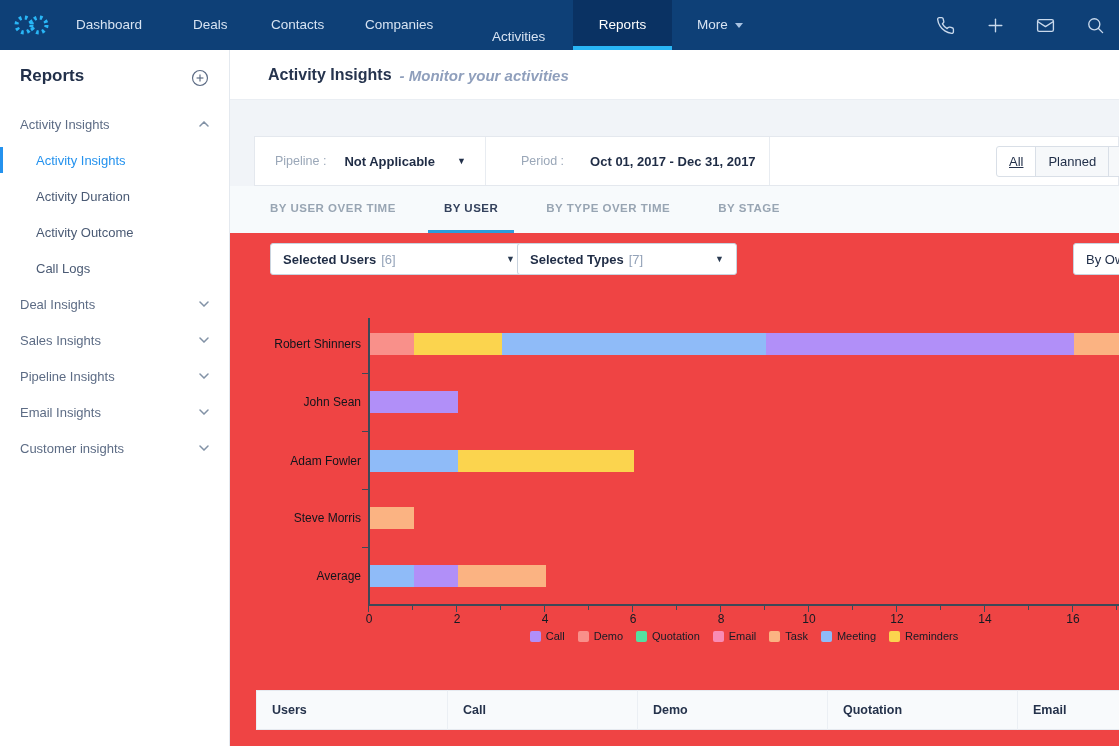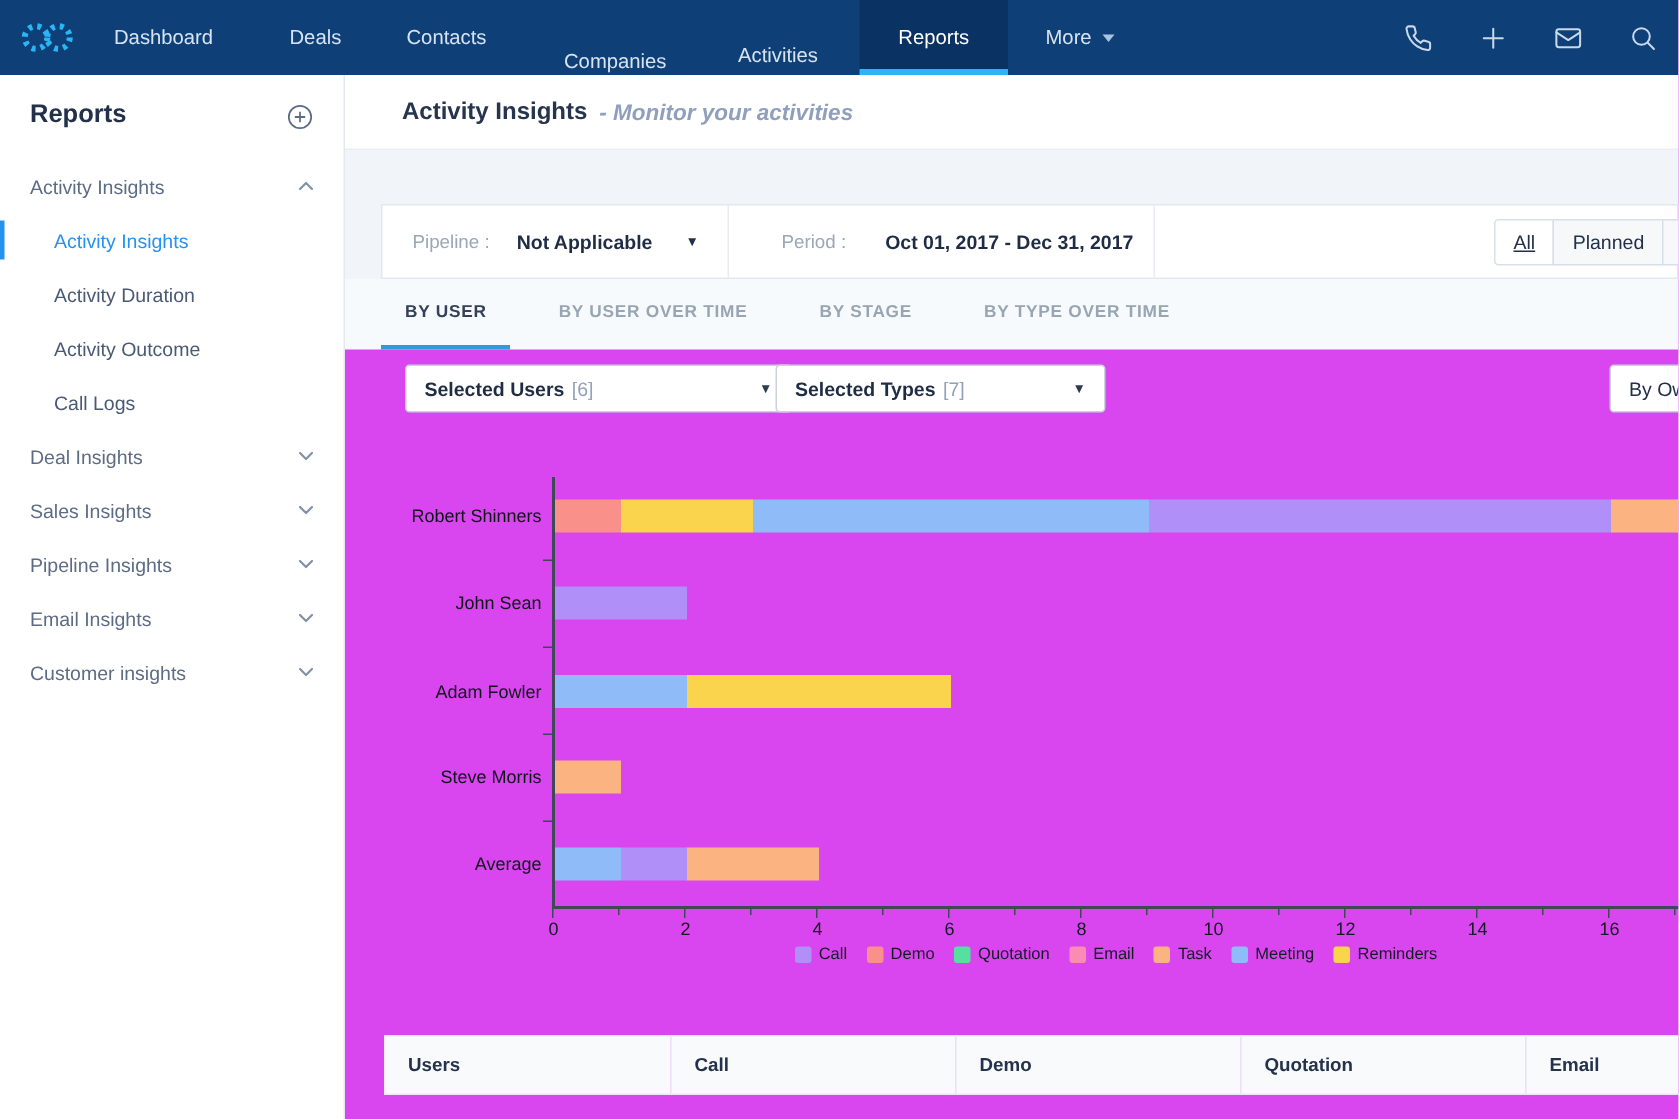--- a/index.html
+++ b/index.html
@@ -1,16 +1,16 @@
 <!DOCTYPE html>
 <html><head>
 <meta charset="utf-8">
 <style>
   html,body{margin:0;padding:0;background:#fff;}
-  #app{position:relative;width:1119px;height:746px;overflow:hidden;background:#d946ef;
+  #app{position:relative;width:1119px;height:746px;overflow:hidden;background:#ef4444;
        font-family:"Liberation Sans","DejaVu Sans",sans-serif;-webkit-font-smoothing:antialiased;}
 
   
   .topnav{position:absolute;left:0;top:0;width:1119px;height:50px;background:#0E4077;}
   .nav-item{position:absolute;top:0;height:50px;line-height:50px;color:#D7E3F2;font-size:13.5px;cursor:pointer;white-space:nowrap;}
   .nav-item.active-box{background:#0A3263;text-align:center;color:#FFFFFF;}
   .nav-underline{position:absolute;bottom:0;left:0;width:100%;height:4px;background:#29B6F6;}
   .nav-caret{display:inline-block;margin-left:7px;width:0;height:0;border-left:4px solid transparent;border-right:4px solid transparent;border-top:5px solid #A9C3E2;vertical-align:middle;}
   .nav-icons{position:absolute;right:14px;top:0;height:50px;display:flex;align-items:center;gap:31px;}
   .nav-icon{display:flex;cursor:pointer;}
@@ -89,21 +89,21 @@
     <span class="logo">
       <svg width="40" height="24" viewBox="0 0 40 24">
         <circle cx="11" cy="12" r="7.5" fill="none" stroke="#29B6F6" stroke-width="4" stroke-dasharray="2.6 3.4"></circle>
         <circle cx="26" cy="12" r="7.5" fill="none" stroke="#29B6F6" stroke-width="4" stroke-dasharray="2.6 3.4"></circle>
       </svg>
     </span>
     <div id="nav-items">
         <div class="nav-item" style="left: 76px;"><span>Dashboard</span></div>
         <div class="nav-item" style="left: 193px; text-align: right;"><span>Deals</span></div>
         <div class="nav-item" style="left: 271px;"><span>Contacts</span></div>
-        <div class="nav-item" style="left: 376px; margin-top: 16px;"><span>Companies</span></div>
+        <div class="nav-item" style="left: 365px;"><span>Companies</span></div>
         <div class="nav-item" style="left: 492px; margin-top: 12px;"><span>Activities</span></div>
         <div class="nav-item active-box" style="left: 573px; width: 99px;"><span>Reports</span><div class="nav-underline"></div></div>
         <div class="nav-item" style="left: 697px;"><span>More</span><span class="nav-caret"></span></div>
       </div>
     <div class="nav-icons" id="nav-icons">
         <span class="nav-icon">
           <svg viewBox="0 0 24 24">
             <path d="M22 16.9v3a2 2 0 0 1-2.2 2 19.8 19.8 0 0 1-8.6-3.1 19.5 19.5 0 0 1-6-6A19.8 19.8 0 0 1 2.1 4.2 2 2 0 0 1 4.1 2h3a2 2 0 0 1 2 1.7c.13.96.36 1.9.7 2.8a2 2 0 0 1-.45 2.1L8.1 9.9a16 16 0 0 0 6 6l1.3-1.3a2 2 0 0 1 2.1-.45c.9.34 1.85.57 2.8.7a2 2 0 0 1 1.7 2.05z"></path>
           </svg>
         </span>
@@ -196,24 +196,24 @@
       <span class="fc-value" style="margin-left:26px">Oct 01, 2017 - Dec 31, 2017</span>
     </div>
     <div class="status-group" id="status-group">
         <div class="status-btn first active">All</div>
         <div class="status-btn">Planned</div>
         <div class="status-btn">Co</div>
       </div>
   </div>
 
   <div class="tabstrip" id="tabstrip">
+      <div class="tab">BY USER OVER TIME</div>
       <div class="tab active">BY USER</div>
-      <div class="tab">BY USER OVER TIME</div>
+      <div class="tab">BY TYPE OVER TIME</div>
       <div class="tab">BY STAGE</div>
-      <div class="tab">BY TYPE OVER TIME</div>
     </div>
 
   <div class="dd" id="dd-users">
     <span>Selected Users</span>
     <span class="dd-count">[6]</span>
     <span class="dd-caret">▼</span>
   </div>
   <div class="dd" id="dd-types">
     <span>Selected Types</span>
     <span class="dd-count">[7]</span>

